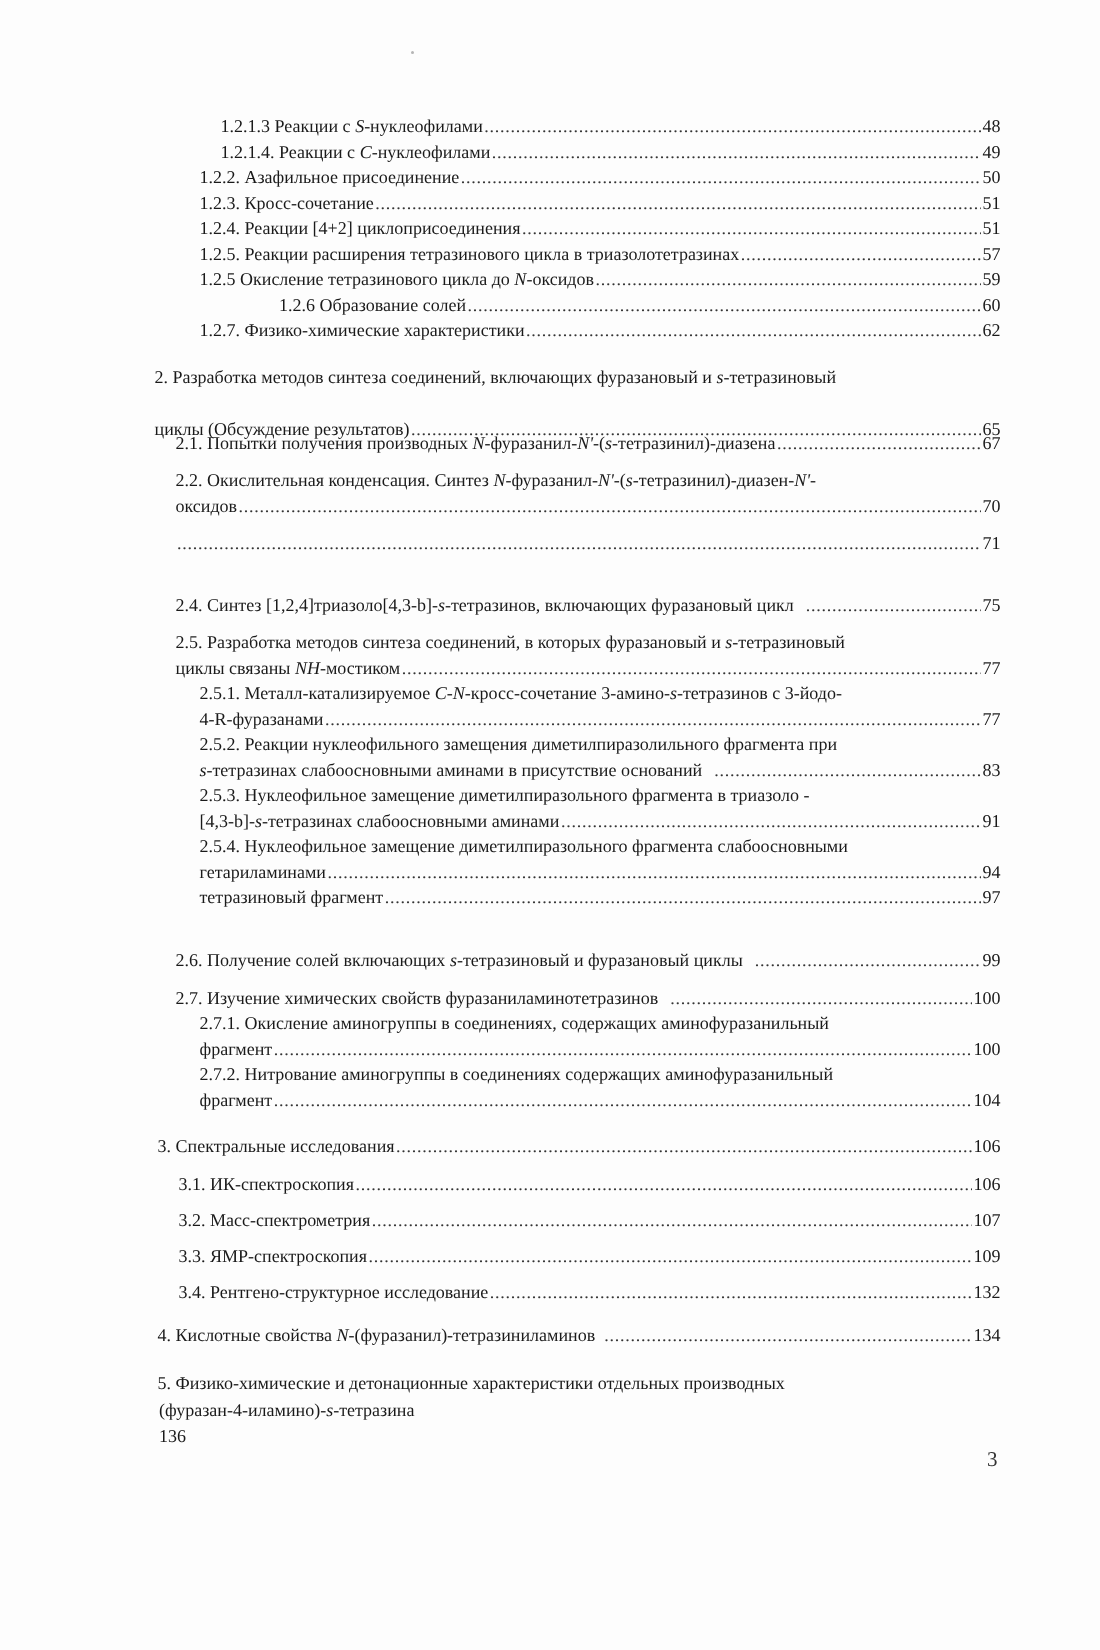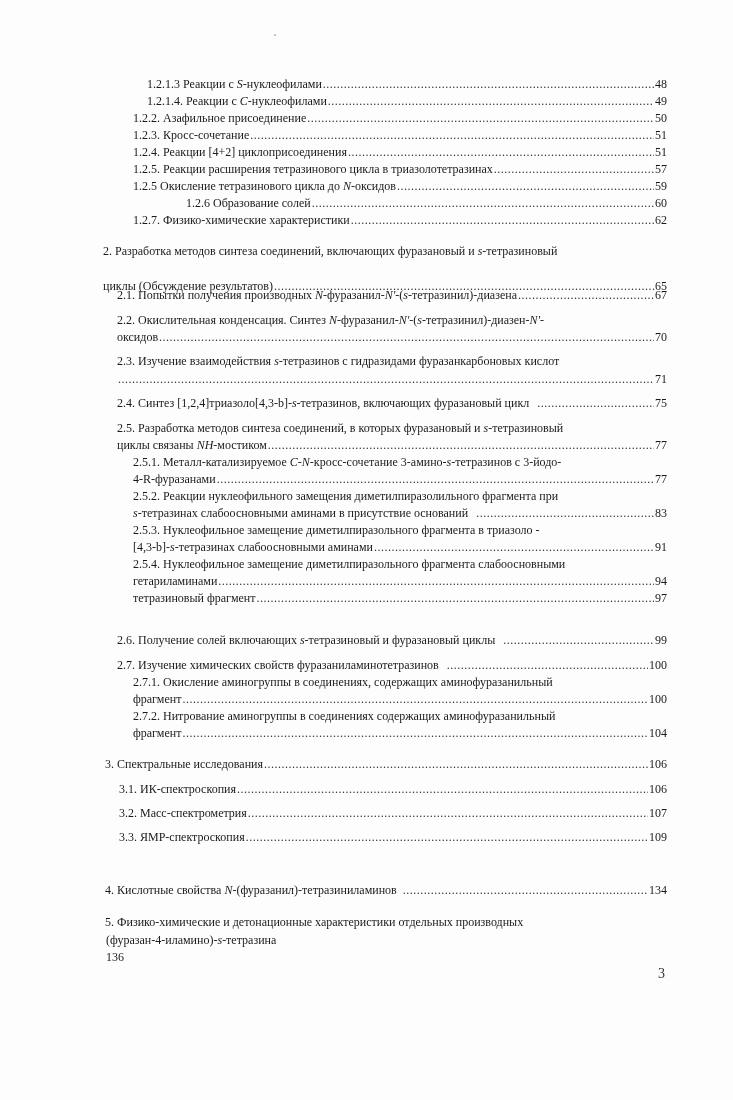--- a/index.html
+++ b/index.html
@@ -107,23 +107,20 @@
     <div class="line nodots">
         <span class="txt">2.2. Окислительная конденсация. Синтез <i>N</i>-фуразанил-<i>N'</i>-(<i>s</i>-тетразинил)-диазен-<i>N'</i>-</span>
       </div>
     <div class="line">
         <span class="txt">оксидов</span>
         <span class="dots"></span>
         <span class="pg">70</span>
       </div>
   </div>
   <div class="entry" style="left:117px; top:353px;">
-    <div class="line nodots">
-        <span class="txt">2.3. Изучение взаимодействия <i>s</i>-тетразинов с гидразидами фуразанкарбоновых кислот</span>
-      </div>
     <div class="line" style="margin-top:1px;">
         <span class="txt"></span>
         <span class="dots"></span>
         <span class="pg">71</span>
       </div>
   </div>
   <div class="entry" style="left:117px; top:395px;">
     <div class="line">
         <span class="txt">2.4. Синтез [1,2,4]триазоло[4,3-b]-<i>s</i>-тетразинов, включающих фуразановый цикл</span>
         <span class="dots" style="margin-left:8px;"></span>
@@ -243,20 +240,27 @@
         <span class="txt">3.2. Масс-спектрометрия</span>
         <span class="dots"></span>
         <span class="pg">107</span>
       </div>
   </div>
   <div class="entry" style="left:119px; top:829px;">
     <div class="line">
         <span class="txt">3.3. ЯМР-спектроскопия</span>
         <span class="dots"></span>
         <span class="pg">109</span>
+      </div>
+  </div>
+  <div class="entry" style="left:119px; top:853px;">
+    <div class="line">
+        <span class="txt">3.4. Рентгено-структурное исследование</span>
+        <span class="dots"></span>
+        <span class="pg">132</span>
       </div>
   </div>
 
   <div class="entry" style="left:105px; top:882px;">
     <div class="line">
         <span class="txt">4. Кислотные свойства <i>N</i>-(фуразанил)-тетразиниламинов</span>
         <span class="dots" style="margin-left:6px;"></span>
         <span class="pg">134</span>
       </div>
   </div>

